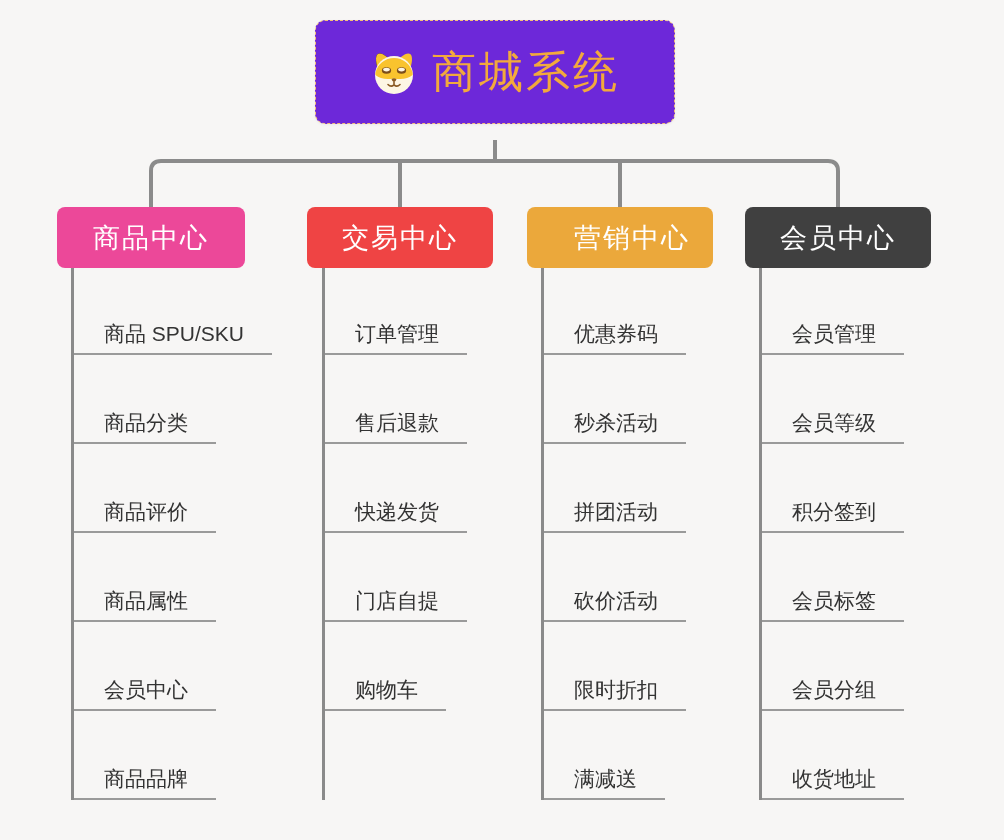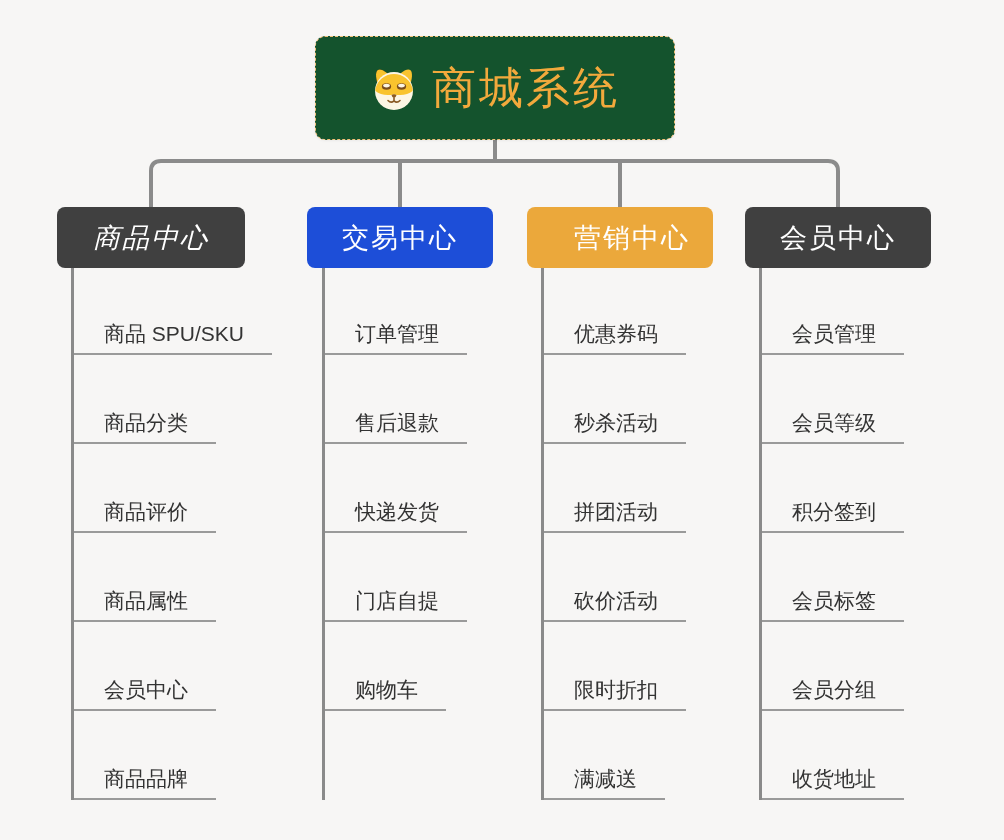--- a/index.html
+++ b/index.html
@@ -8,22 +8,22 @@
     background:#f7f6f5;
     font-family:"Liberation Sans","DejaVu Sans",sans-serif;
     position:relative;overflow:hidden;
   }
   .stage{position:absolute;inset:0;}
   
   .connectors{position:absolute;left:0;top:0;pointer-events:none;}
 
   
   .root{
-    position:absolute;left:315px;top:36px;width:360px;height:104px;
-    background:#14532d;border:1px dashed #f2c079;border-radius:10px;
+    position:absolute;left:315px;top:20px;width:360px;height:104px;
+    background:#6d28d9;border:1px dashed #f2c079;border-radius:10px;
     box-sizing:border-box;
     display:flex;align-items:center;justify-content:center;gap:14px;
     box-shadow:0 1px 3px rgba(0,0,0,0.05);
   }
   .root-title{
     font-size:44px;letter-spacing:3px;color:#f2a93c;line-height:1;
     white-space:nowrap;
   }
   .dog{width:48px;height:48px;flex:0 0 auto;}
 
@@ -93,24 +93,24 @@
         <ellipse cx="31.5" cy="21.6" rx="3.4" ry="1.8" fill="#fdf6e4"></ellipse>
       </g>
 
       <path d="M21.5,31 Q24,29.5 26.5,31 Q25.8,34 24,34 Q22.2,34 21.5,31 Z" fill="#8a5a24"></path>
 
       <path d="M24,34 L24,36.2 M18,36.5 Q21,39.5 24,36.8 Q27,39.5 30,36.5" stroke="#8a5a24" stroke-width="1.6" fill="none" stroke-linecap="round"></path>
     </svg>
     <span class="root-title">商城系统</span>
   </div>
 
-  <div class="cat cat1" style="background-color: #404040; font-style: italic;">
+  <div class="cat cat1" style="background-color: #ec4899;">
     <span>商品中心</span>
   </div>
-  <div class="cat cat2" style="background-color: #1d4ed8;">
+  <div class="cat cat2" style="background-color: #ef4444;">
     <span>交易中心</span>
   </div>
   <div class="cat cat3" style="background-color: rgb(235, 168, 59); padding-left: 24px;">
     <span>营销中心</span>
   </div>
   <div class="cat cat4" style="background-color: #404040;">
     <span>会员中心</span>
   </div>
 
   <div class="leafcol lc1">

